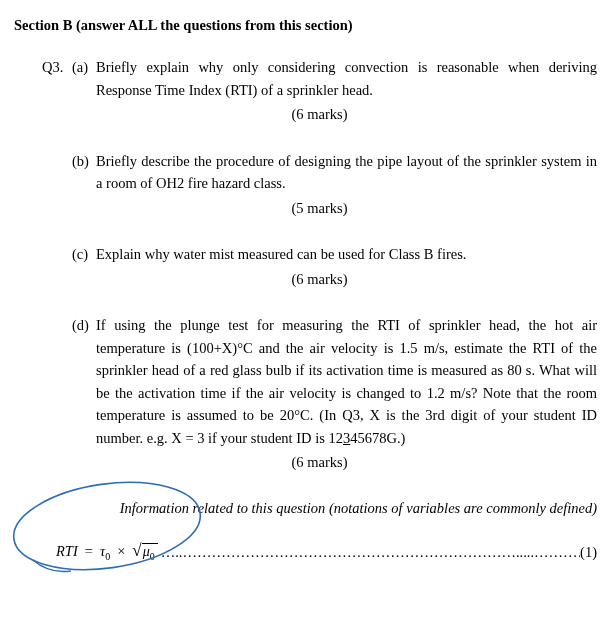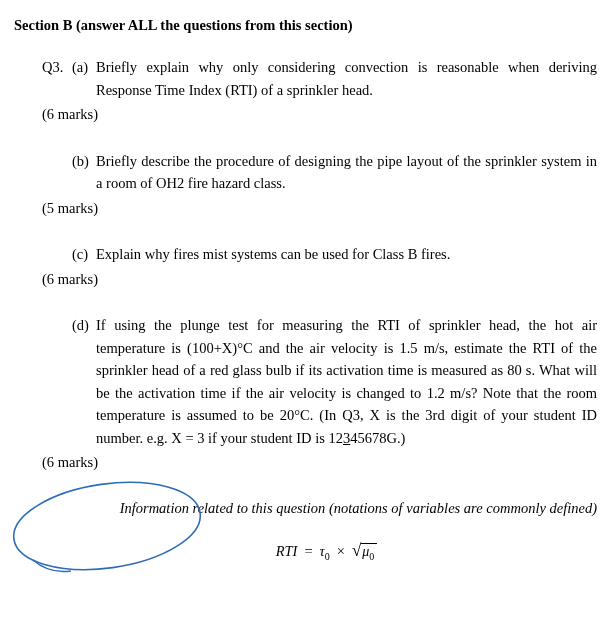--- a/index.html
+++ b/index.html
@@ -20,37 +20,37 @@
   .heading {
     font-weight: 700;
     margin-bottom: 20px;
     line-height: 1.55;
   }
   .part { margin-bottom: 24px; margin-left: 28px; }
   .row { display: flex; line-height: 1.55; }
   .qnum  { flex: 0 0 30px; }
   .plabel{ flex: 0 0 24px; }
   .ptext { flex: 1; text-align: justify; }
-  .marks { text-align: left; line-height: 1.55; margin-top: 2px; }
+  .marks { text-align: center; line-height: 1.55; margin-top: 2px; }
   .u { text-decoration: underline; }
 
   .info {
     font-style: italic;
     margin: 4px 0 20px 38px;
     line-height: 1.5;
     text-align: right;
   }
 
   .eq {
     display: flex;
     align-items: center;
     margin-left: 42px;
     line-height: 1.4;
   }
-  .eq1 { margin-bottom: 28px; flex-direction: column; }
+  .eq1 { margin-bottom: 28px; }
   .it { font-style: italic; }
   .op { padding: 0 7px; }
   sub { font-size: 10px; }
   .sqrt { font-size: 17px; font-style: normal; }
   .radicand { border-top: 1px solid #000; padding: 0 3px 0 1px; font-size: 14px; }
   .leader {
     flex: 1;
     overflow: hidden;
     white-space: nowrap;
     padding: 0 3px;
@@ -101,21 +101,21 @@
       <span class="plabel">(b)</span>
       <div class="ptext">Briefly describe the procedure of designing the pipe layout of the sprinkler system in a room of OH2 fire hazard class.</div>
     </div>
     <div class="marks">(5 marks)</div>
   </div>
 
   <div class="part">
     <div class="row">
       <span class="qnum"></span>
       <span class="plabel">(c)</span>
-      <div class="ptext">Explain why fires mist systems can be used for Class B fires.</div>
+      <div class="ptext">Explain why water mist measured can be used for Class B fires.</div>
     </div>
     <div class="marks">(6 marks)</div>
   </div>
 
   <div class="part">
     <div class="row">
       <span class="qnum"></span>
       <span class="plabel">(d)</span>
       <div class="ptext"><span>If using the plunge test for measuring the RTI of sprinkler head, the hot air temperature is (100+X)°C and the air velocity is 1.5 m/s, estimate the RTI of the sprinkler head of a red glass bulb if its activation time is measured as 80 s.  What will be the activation time if the air velocity is changed to 1.2 m/s?  Note that the room temperature is assumed to be 20°C. (In Q3, X is the 3rd digit of your student ID number. e.g. X = 3 if your student ID is 12</span><span class="u">3</span><span>45678G.)</span></div>
     </div>

